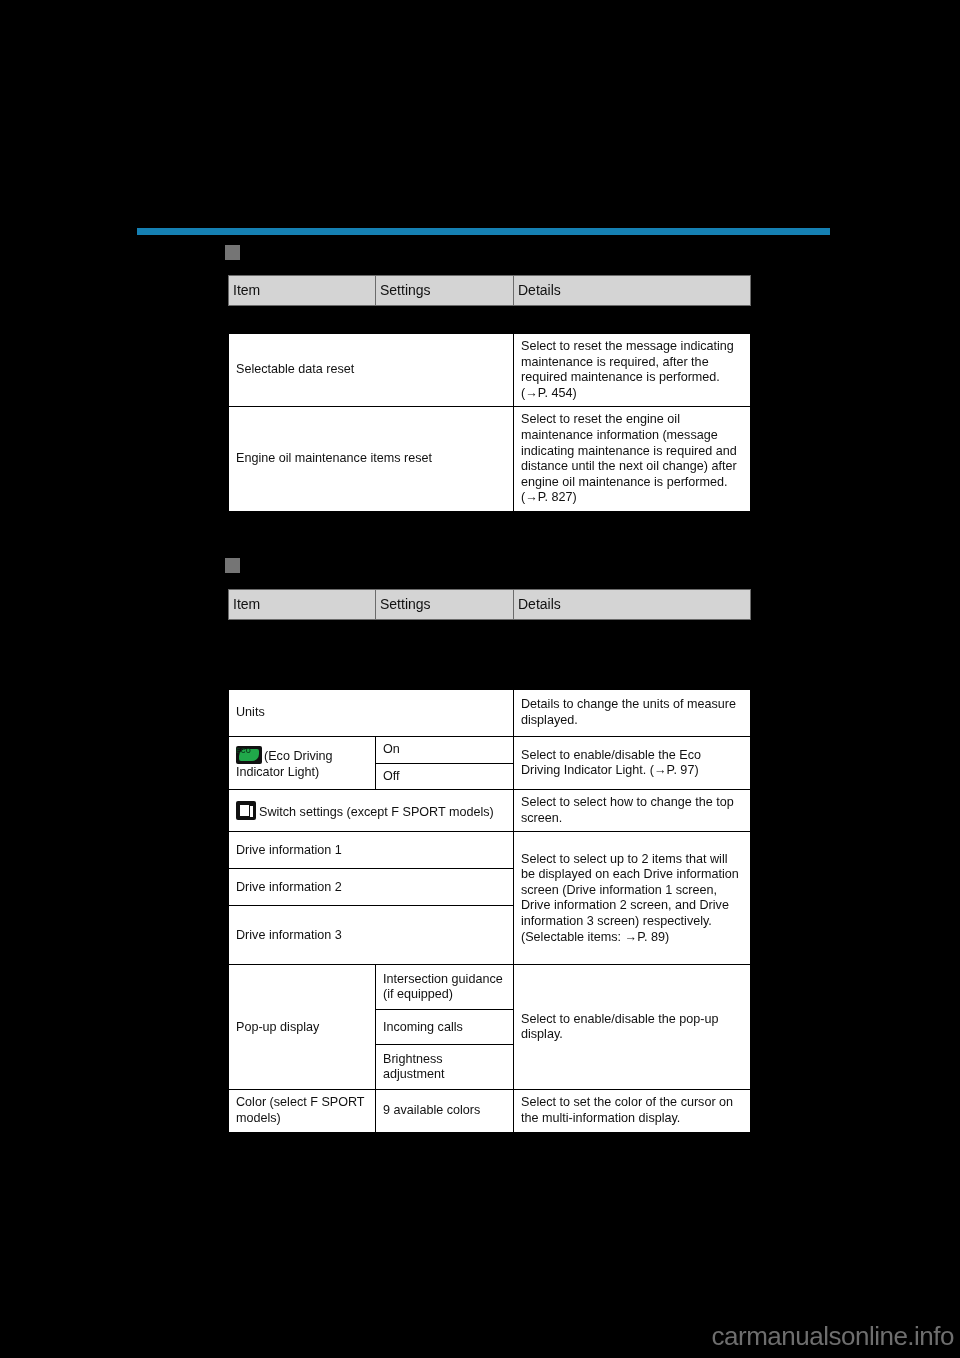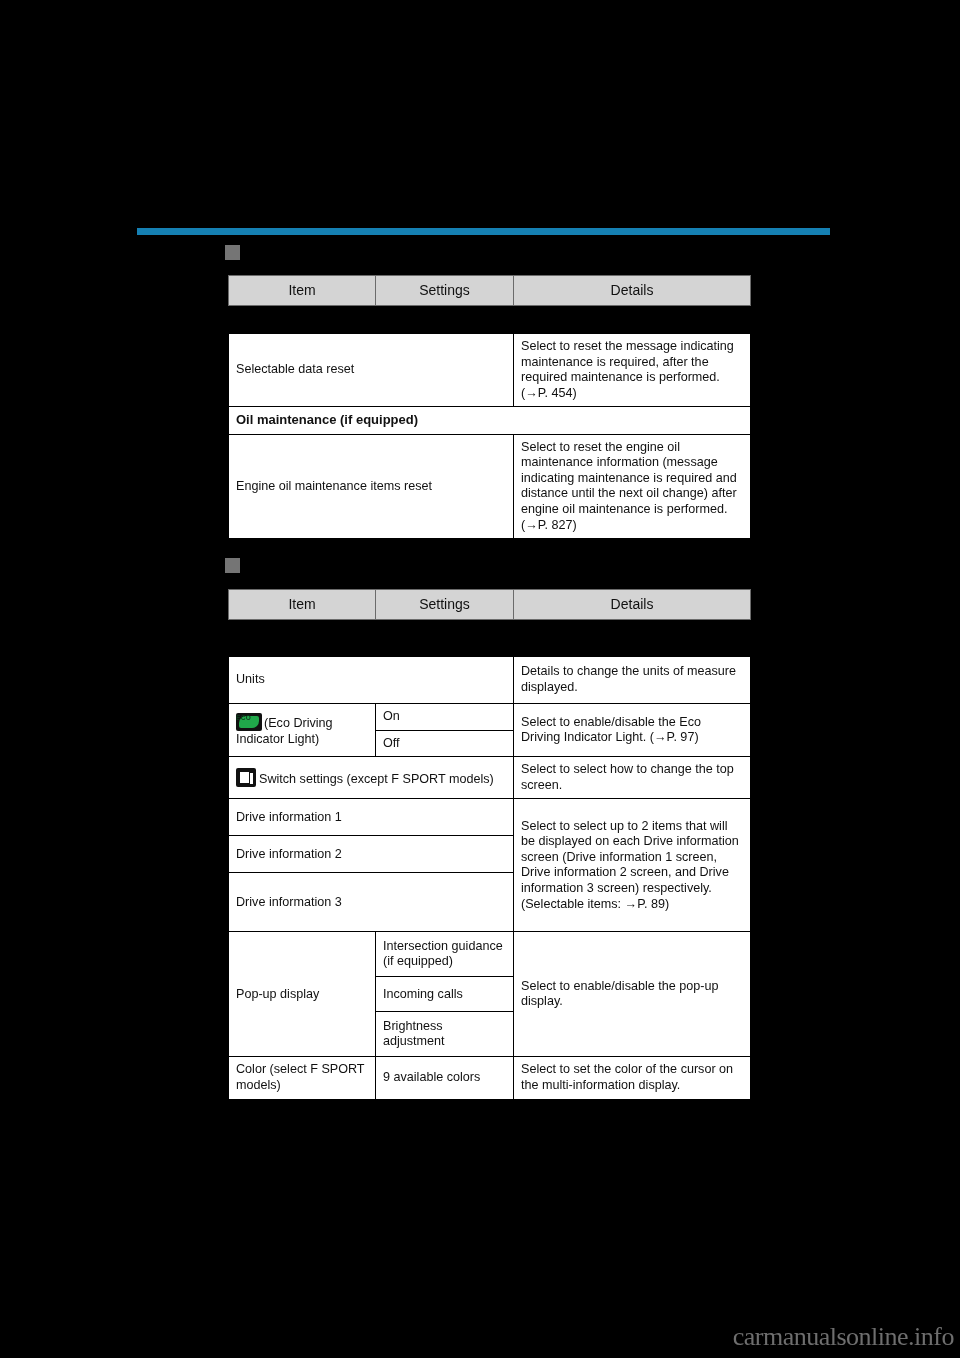--- a/index.html
+++ b/index.html
@@ -69,21 +69,21 @@
     line-height: 1.24;
     vertical-align: middle;
     text-align: left;
     font-weight: normal;
     color: #111;
   }
 
   
   .tbl-head th {
     background: #d4d4d4;
-    text-align: center;
+    text-align: left;
     font-size: 14px;
     padding: 6px 4px;
     border: 1px solid #6b6b6b;
   }
 
   .col-item    { width: 147px; }
   .col-set     { width: 138px; }
   .col-det     { width: 237px; }
 
   .justify { text-align: justify; text-align-last: left; }
@@ -92,21 +92,21 @@
   .subhead td {
     font-weight: bold;
     font-size: 13px;
     padding: 5px 7px;
   }
 
   
   #table1-head { top: 275px; }
   #table1-body { top: 333px; }
   #table2-head { top: 589px; }
-  #table2-body { top: 656px; }
+  #table2-body { top: 689px; }
 
   
   .icon-eco {
     display: inline-block;
     width: 26px;
     height: 18px;
     background: #111111;
     border-radius: 2px;
     position: relative;
     vertical-align: -4px;
@@ -155,21 +155,21 @@
     border: 1px solid #111;
   }
 
   
   .watermark {
     position: absolute;
     right: 6px;
     bottom: 6px;
     font-size: 26px;
     color: #6e6e6e;
-    font-family: Liberation Serif, serif;
+    font-family: Liberation Sans, sans-serif;
     letter-spacing: -0.5px;
   }
 </style>
 </head>
 <body>
 
 <div class="page">
 
   <div class="rule-blue"></div>
 
@@ -195,23 +195,20 @@
     <colgroup>
       <col class="col-item">
         <col class="col-set">
         <col class="col-det">
     </colgroup>
     <tbody>
         <tr>
       <td colspan="2">Selectable data reset</td>
       <td class="jtext">Select to reset the message indicating maintenance is required, after the required maintenance is performed. (→P. 454)</td>
     </tr>
-    <tr class="subhead">
-      <td colspan="3">Oil maintenance (if equipped)</td>
-    </tr>
     <tr>
       <td colspan="2">Engine oil maintenance items reset</td>
       <td class="jtext">Select to reset the engine oil maintenance information (message indicating maintenance is required and distance until the next oil change) after engine oil maintenance is performed. (→P. 827)</td>
     </tr>
   </tbody>
     </table>
 
   <div class="section-marker sec2"></div>
   <div class="section-heading sec2"></div>
 

